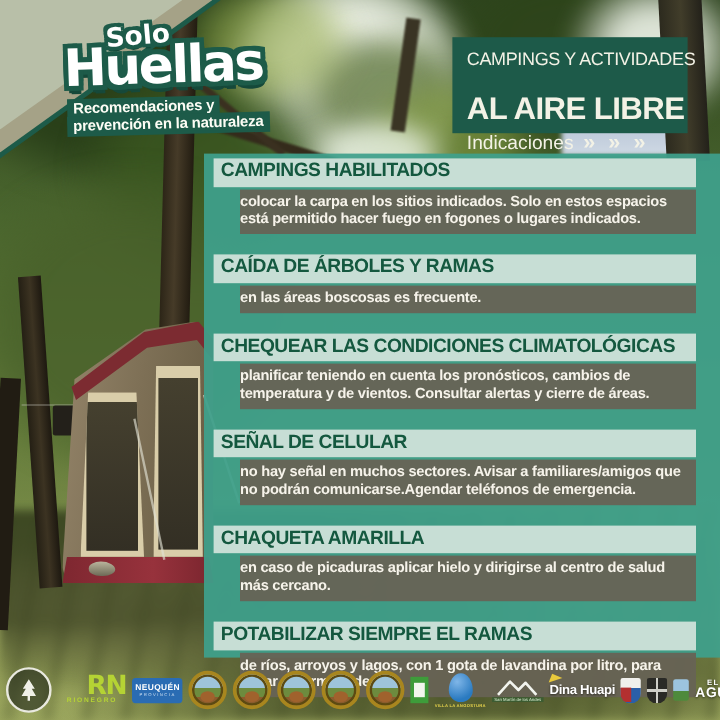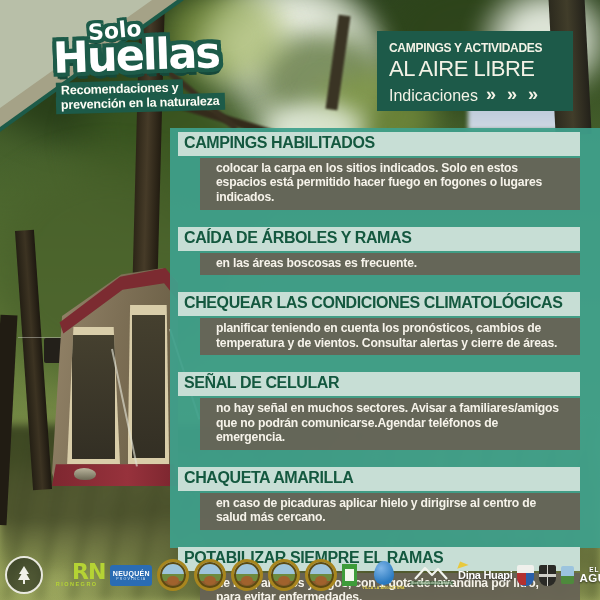--- a/index.html
+++ b/index.html
@@ -76,31 +76,31 @@
   .logo-huellas{position:absolute;left:53px;top:30px;transform:rotate(-2deg);
     font-family:"DejaVu Sans",sans-serif;font-weight:bold;font-size:43px;color:#fff;letter-spacing:-2px;
     text-shadow:-4px -4px 0 #1d5b49,4px -4px 0 #1d5b49,-4px 4px 0 #1d5b49,4px 4px 0 #1d5b49,-4px 0 0 #1d5b49,4px 0 0 #1d5b49,0 -4px 0 #1d5b49,0 4px 0 #1d5b49,0 6px 0 #16493a,2px 7px 0 #16493a;}
   .tagline{position:absolute;left:56px;display:inline-block;background:#1d5b49;color:#fdfdf5;
     font-size:12.5px;font-weight:bold;letter-spacing:-.2px;padding:1px 5px 2px;transform:rotate(-1.5deg);}
   .tag1{top:81px;}
   .tag2{top:95px;}
   
   .hdr-box{position:absolute;left:377px;top:31px;width:196px;height:80px;background:#1d5a49;
     box-sizing:border-box;padding:10px 12px 0;color:#f3f2e6;}
-  .hdr-l1{font-size:12px;font-weight:bold;letter-spacing:-.3px;white-space:nowrap;}
-  .hdr-l2{font-size:22px;font-weight:normal;letter-spacing:-.5px;margin-top:1px;white-space:nowrap;}
+  .hdr-l1{font-size:15px;font-weight:normal;letter-spacing:-.3px;white-space:nowrap;}
+  .hdr-l2{font-size:26px;font-weight:bold;letter-spacing:-.5px;margin-top:17px;white-space:nowrap;}
   .hdr-l3{font-size:16px;margin-top:2px;display:flex;align-items:flex-end;gap:8px;}
   .hdr-arrows{font-size:18px;font-weight:bold;letter-spacing:3px;}
   
   .panel{position:absolute;left:170px;top:128px;width:430px;height:420px;background:rgba(62,160,140,.93);
     box-sizing:border-box;padding:4px 20px 0 8px;display:flex;flex-direction:column;gap:17px;}
   .sec-title{background:#c7ded5;color:#14583f;font-weight:bold;font-size:16px;letter-spacing:-.4px;
     padding:3px 6px 4px;line-height:1.05;}
   .sec-body{background:rgba(103,99,85,.94);color:#f6f3ea;font-weight:bold;font-size:12.2px;
-    letter-spacing:-.2px;line-height:1.2;padding:3px 16px 5px;margin-left:22px;margin-top:2px;}
+    letter-spacing:-.2px;line-height:1.2;padding:3px 0 5px;margin-left:22px;margin-top:2px;}
   
   .logos{position:absolute;left:0;bottom:2px;width:600px;height:46px;display:flex;align-items:center;
     gap:5px;padding:0 5px;box-sizing:border-box;}
   .lg{flex:0 0 auto;display:flex;flex-direction:column;align-items:center;justify-content:center;}
   .lg-parques{width:34px;height:34px;border-radius:50%;border:2px solid #e9e9df;background:rgba(32,38,26,.6);
     display:flex;align-items:center;justify-content:center;}
   .rn-txt{color:#b5d334;font-family:"DejaVu Sans",sans-serif;font-weight:bold;font-size:22px;line-height:.85;letter-spacing:-1px;margin-left:24px;}
   .rn-sub{color:#b5d334;font-size:5.5px;font-weight:bold;letter-spacing:1.5px;}
   .nq-box{width:42px;height:21px;background:#2a6cb3;border-radius:3px;display:flex;flex-direction:column;
     align-items:center;justify-content:center;color:#fff;}

